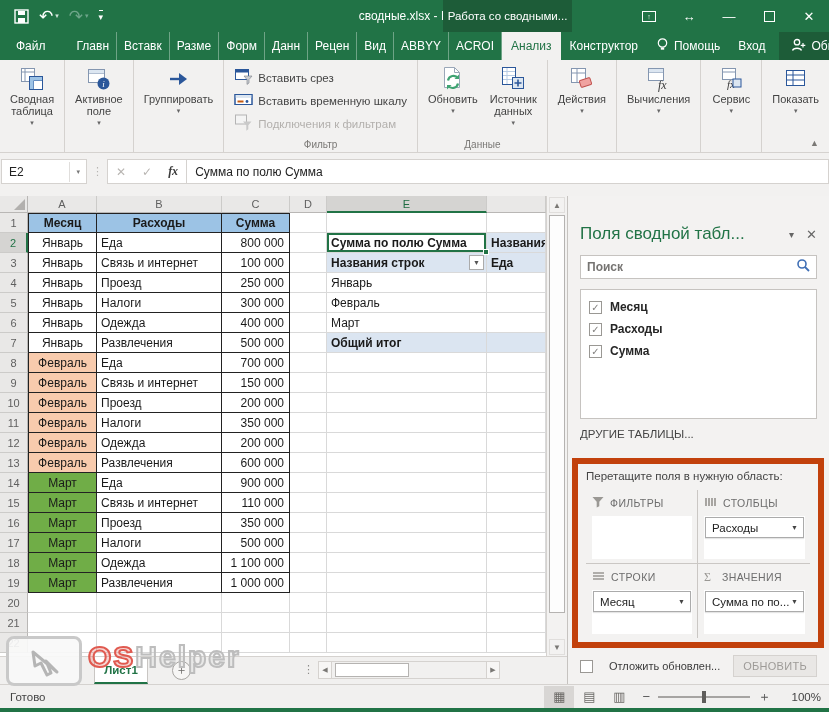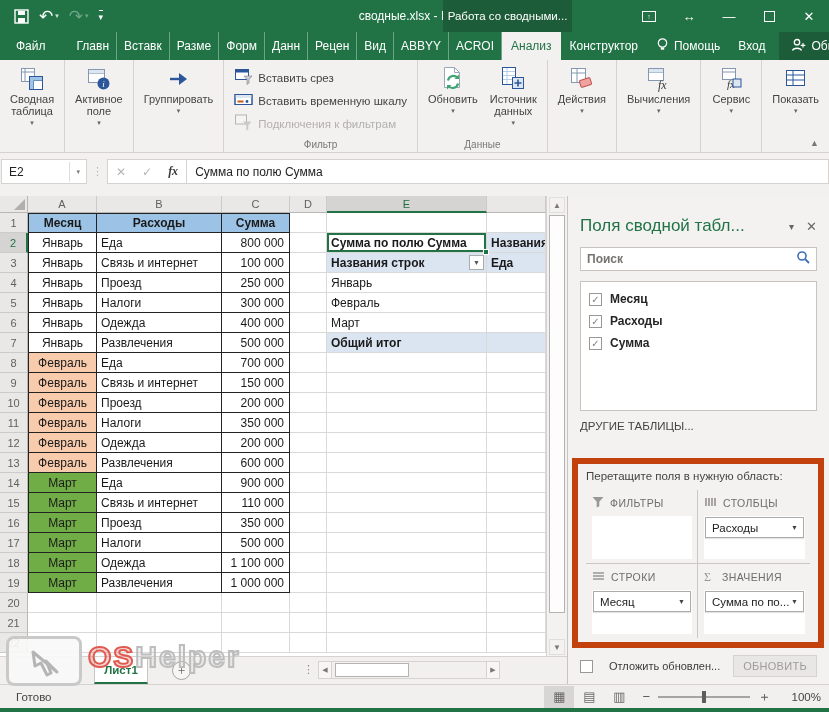--- a/index.html
+++ b/index.html
@@ -96,21 +96,21 @@
   .hs-thumb { position:absolute; left:3px; top:1px; width:74px; height:14px; background:#fff; border:1px solid #b5b3b1; }
 
   
   .cursor-logo { position:absolute; left:6px; top:636px; width:76px; height:50px; background:rgba(248,248,248,.92); border:3px solid #c9c9c9; border-radius:8px; display:flex; align-items:center; justify-content:center; z-index:6; }
   .watermark { position:absolute; left:88px; top:640px; z-index:6; font-size:30px; font-weight:700; letter-spacing:2px; display:flex; gap:0; pointer-events:none; }
   .wm-os { color:rgba(224,90,80,.25); -webkit-text-stroke:2px #e05a50; }
   .wm-helper { color:rgba(200,200,200,.2); -webkit-text-stroke:2px #bdbdbd; }
 
   
   .panel { width:262px; height:488px; background:#f3f2f1; border-left:1px solid #c6c3c0; padding:0 12px; display:flex; flex-direction:column; position:relative; }
-  .p-title { margin-top:20px; display:flex; align-items:center; }
+  .p-title { margin-top:28px; display:flex; align-items:center; }
   .p-title .pt-text { font-size:17px; color:#217346; flex:1; white-space:nowrap; overflow:hidden; }
   .p-title .pt-ic { color:#666; font-size:10px; margin-left:10px; }
   .p-title .pt-close { color:#666; font-size:13px; margin-left:12px; }
   .p-sub { margin-top:10px; display:flex; }
   .p-sub .ps-text { font-size:12px; color:#3b3b3b; width:168px; line-height:16px; }
   .gearbtn { margin-left:auto; width:43px; height:27px; background:#fff; border:1px solid #c6c3c0; display:flex; align-items:center; justify-content:center; gap:4px; color:#767472; }
   .gearbtn .gear { font-size:14px; }
   .gearbtn .garr { font-size:7px; }
   .p-search { margin-top:11px; height:24px; background:#fff; border:1px solid #c6c3c0; display:flex; align-items:center; padding:0 6px;font-weight:bold; }
   .p-search .ph { font-size:12px; color:#767472; flex:1; }
@@ -129,21 +129,21 @@
   .qzone { flex:1; background:#fff; margin-top:5px; padding:1px; }
   .chip { height:21px; background:#fff; border:1px solid #ababab; display:flex; align-items:center; padding:0 5px 0 6px; font-size:11.5px; color:#222; box-shadow:0 1px 1px rgba(0,0,0,.1); }
   .chip .ch-arrow { margin-left:auto; font-size:7px; color:#444; }
   .p-bottom { margin-top:auto; margin-bottom:7px; display:flex; align-items:center; }
   .defer-cb { width:13px; height:13px; border:1px solid #9a9894; background:#fff; }
   .defer-label { font-size:11px; color:#3b3b3b; margin-left:16px; flex:1; white-space:nowrap; overflow:hidden; }
   .update-btn { font-size:11px; color:#9d9a97; background:#e9e7e5; border:1px solid #d5d2cf; padding:4px 9px; letter-spacing:.3px; }
 
   
   .statusbar { position:relative; height:24px; background:#f1f0ef; border-top:1px solid #d5d2cf; display:flex; align-items:center; }
-  .st-ready { font-size:11.5px; color:#444; padding-left:16px; }
+  .st-ready { font-size:11.5px; color:#444; padding-left:10px; }
   .st-right { position:absolute; right:8px; display:flex; align-items:center; height:24px; }
   .viewbtn { width:30px; height:22px; display:flex; align-items:center; justify-content:center; font-size:13px; color:#6a6865; }
   .viewbtn.active { background:#d8d6d4; }
   .zminus,.zplus { font-size:13px; color:#555; padding:0 8px; }
   .ztrack { width:92px; height:2px; background:#a6a4a2; position:relative; }
   .zthumb { position:absolute; left:44px; top:-5px; width:4px; height:12px; background:#5f5d5b; }
   .zval { font-size:11.5px; color:#444; width:42px; text-align:right; }
   .greenstrip { height:4px; background:#217346; }
 </style>
 </head>

